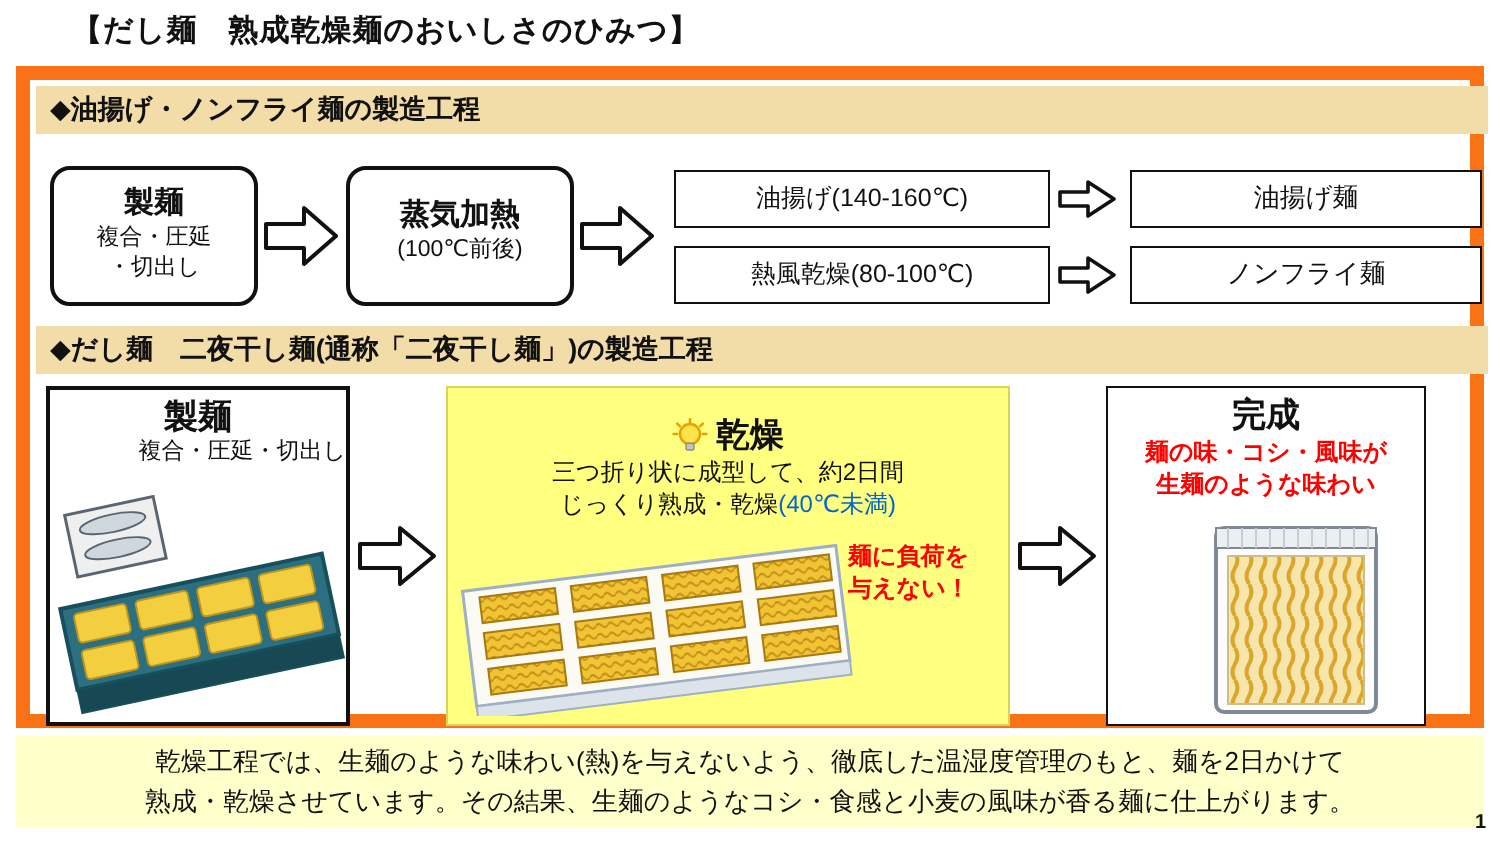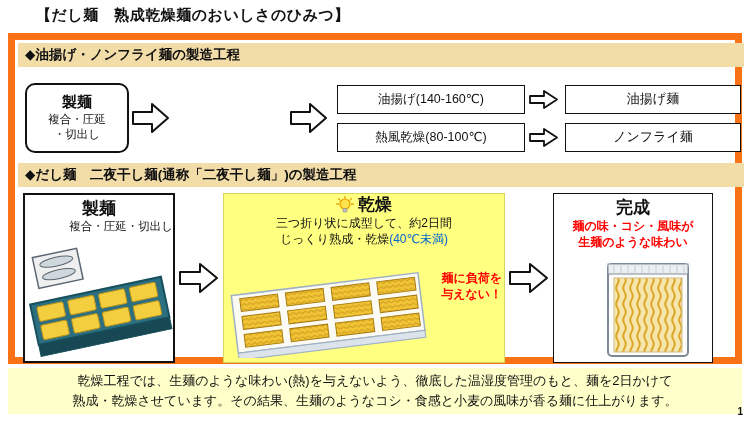--- a/index.html
+++ b/index.html
@@ -32,26 +32,26 @@
   #ar4{left:514px;top:87px}
   #ar5{left:164px;top:221px}
   #ar6{left:494px;top:221px}
 
   .bigbox{position:absolute;top:153px;height:170px;background:#fff}
   #bA{left:8px;width:152px;border:2px solid #111}
   #bB{left:208px;width:282px;background:var(--highlight-bg,#FFFF80);border:1px solid #d6d65e}
   #bC{left:538px;width:160px;border:1.5px solid #111}
   .big-title{font-size:17px;font-weight:bold;text-align:center;margin-top:3px;line-height:21px}
   .big-sub{font-size:11.5px;text-align:right;line-height:15px}
-  .hdr{display:flex;justify-content:center;align-items:center;gap:4px;margin-top:0}
+  .hdr{display:flex;justify-content:center;align-items:center;gap:4px;margin-top:13px}
   .hdr .big-title{margin-top:0}
   .desc{font-size:12px;text-align:center;line-height:16px}
   .blue{color:var(--accent-blue,#0066CC)}
   .callout{position:absolute;right:2px;top:76px;width:78px;color:var(--accent-red,#FF0000);
-           font-weight:bold;font-size:12px;line-height:16px;text-align:right}
+           font-weight:bold;font-size:12px;line-height:16px;text-align:left}
   .rednote{color:var(--accent-red,#FF0000);font-weight:bold;font-size:12px;line-height:16px;text-align:center}
   .illu{position:absolute}
   #illu-machine{left:1px;top:48px}
   #illu-dry{left:2px;top:68px}
   #illu-pack{left:46px;top:66px}
 
   .footer{position:absolute;left:8px;top:368px;width:734px;height:46px;background:var(--footer-bg,#FFFFC9);
           text-align:center;font-size:13px;line-height:20px;padding-top:3px}
   .pageno{position:absolute;right:7px;top:406px;font-size:10px;font-weight:bold}
 </style>
@@ -68,20 +68,24 @@
     <div class="rbox" id="b-seimen">
       <div class="bt">製麺</div>
       <div class="bs">複合・圧延</div>
       <div class="bs">・切出し</div>
     </div>
 
     <svg class="arrow" id="ar1" width="38" height="34" viewBox="0 0 38 34">
       <polygon points="1,11 20,11 20,3 36,17 20,31 20,23 1,23" fill="#fff" stroke="#111" stroke-width="2" stroke-linejoin="round"></polygon>
     </svg>
 
+    <div class="rbox" id="b-steam">
+      <div class="bt">蒸気加熱</div>
+      <div class="bs">(100℃前後)</div>
+    </div>
 
     <svg class="arrow" id="ar2" width="38" height="34" viewBox="0 0 38 34">
       <polygon points="1,11 20,11 20,3 36,17 20,31 20,23 1,23" fill="#fff" stroke="#111" stroke-width="2" stroke-linejoin="round"></polygon>
     </svg>
 
     <div class="flatbox" id="br1">油揚げ(140-160℃)</div>
     <div class="flatbox" id="br2">熱風乾燥(80-100℃)</div>
 
     <svg class="arrow" id="ar3" width="30" height="21" viewBox="0 0 30 21">
       <polygon points="1,7 15,7 15,2 28,10.5 15,19 15,14 1,14" fill="#fff" stroke="#111" stroke-width="1.8" stroke-linejoin="round"></polygon>

